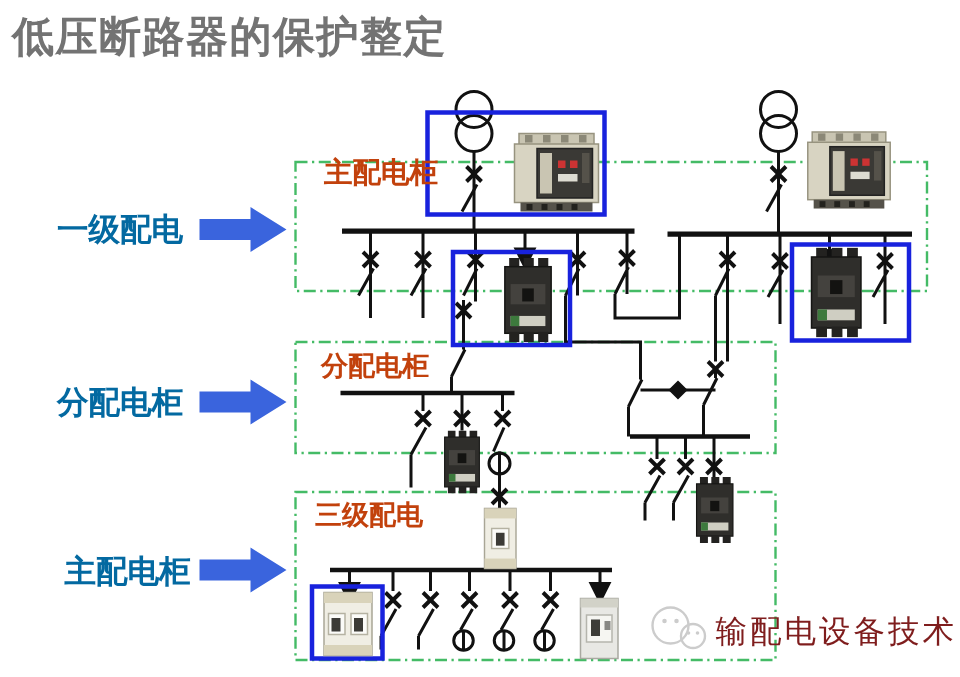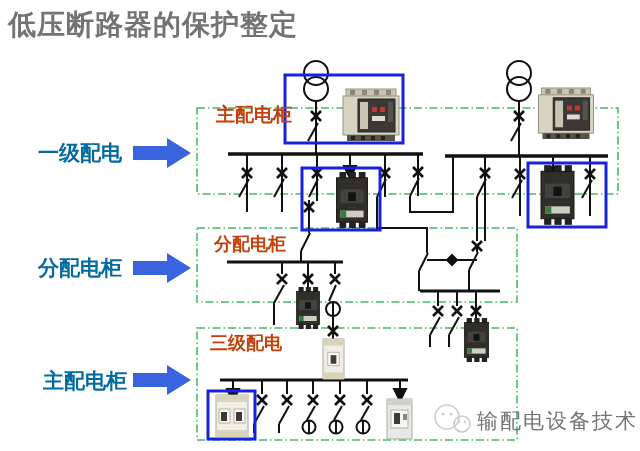--- a/index.html
+++ b/index.html
@@ -2,21 +2,21 @@
 <html><head>
 <meta charset="utf-8">
 <style>
   html,body{margin:0;padding:0;background:#fff;}
   #stage{position:relative;width:640px;height:451px;background:#ffffff;overflow:hidden;
          font-family:"Liberation Sans","DejaVu Sans",sans-serif;}
   .abs{position:absolute;white-space:nowrap;}
   .title{left:8px;top:6px;font-size:28px;font-weight:bold;color:#737373;letter-spacing:1px;}
   .lvl-label{font-size:21px;font-weight:bold;color:#0369a1;}
   .panel-label{font-weight:bold;color:#c2410c;}
-  .wm-text{left:477px;top:407px;font-size:21px;color:#737373;letter-spacing:2px;}
+  .wm-text{left:477px;top:407px;font-size:21px;color:#7f1d1d;letter-spacing:2px;}
   svg{display:block;}
 </style>
 </head>
 <body>
 
 <div id="stage">
 
 <svg id="schematic" width="640" height="451" viewBox="0 0 640 451">
   <defs>
     <symbol id="acb" viewBox="0 0 58 54">

